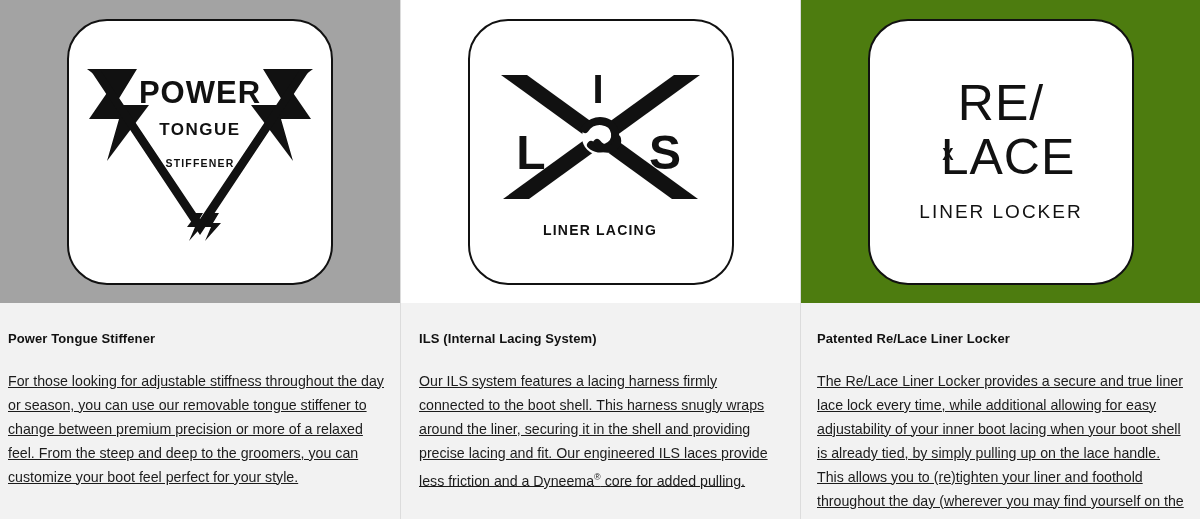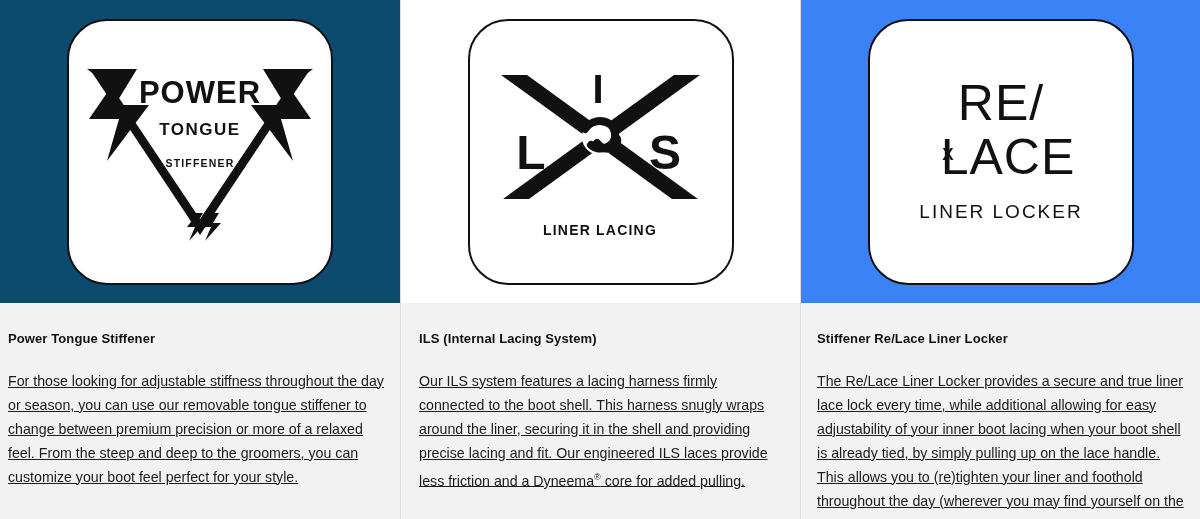--- a/index.html
+++ b/index.html
@@ -30,23 +30,23 @@
     border-left: 1px solid #dcdcdc;
   }
   .media {
     height: 303px;
     background: #ffffff;
     display: flex;
     align-items: center;
     justify-content: center;
     box-sizing: border-box;
   }
-  .col:nth-child(1) .media { background: #0c4a6e; }
+  .col:nth-child(1) .media { background: #a3a3a3; }
   .col:nth-child(2) .media { background: #ffffff; }
-  .col:nth-child(3) .media { background: #3b82f6; }
+  .col:nth-child(3) .media { background: #4d7c0f; }
   .tile {
     width: 262px;
     height: 262px;
     border: 2px solid #111;
     border-radius: 40px;
     background: #ffffff;
     display: flex;
     align-items: center;
     justify-content: center;
     position: relative;
@@ -169,18 +169,18 @@
           <svg width="230" height="160" viewBox="0 0 230 160" xmlns="http://www.w3.org/2000/svg">
             <text x="115" y="48" text-anchor="middle" font-family="'Liberation Sans', sans-serif" font-size="50" font-weight="400" letter-spacing="1" fill="#111">RE/</text>
             <text x="122" y="102" text-anchor="middle" font-family="'Liberation Sans', sans-serif" font-size="50" font-weight="400" letter-spacing="1" fill="#111">LACE</text>
             <text x="62" y="88" text-anchor="middle" font-family="'Liberation Sans', sans-serif" font-size="17" font-weight="700" fill="#111">X</text>
             <text x="115" y="146" text-anchor="middle" font-family="'Liberation Sans', sans-serif" font-size="19" font-weight="400" letter-spacing="2" fill="#111">LINER LOCKER</text>
           </svg>
         </div>
       </div>
     </div>
     <div class="text-wrap">
-      <h3 class="title">Stiffener Re/Lace Liner Locker</h3>
+      <h3 class="title">Patented Re/Lace Liner Locker</h3>
       <p class="body">The Re/Lace Liner Locker provides a secure and true liner lace lock every time, while additional allowing for easy adjustability of your inner boot lacing when your boot shell is already tied, by simply pulling up on the lace handle. This allows you to (re)tighten your liner and foothold throughout the day (wherever you may find yourself on the mountain) without having to untie your boots shell lacing system.</p>
     </div>
   </div>
 
 </div>
 
 </body></html>

